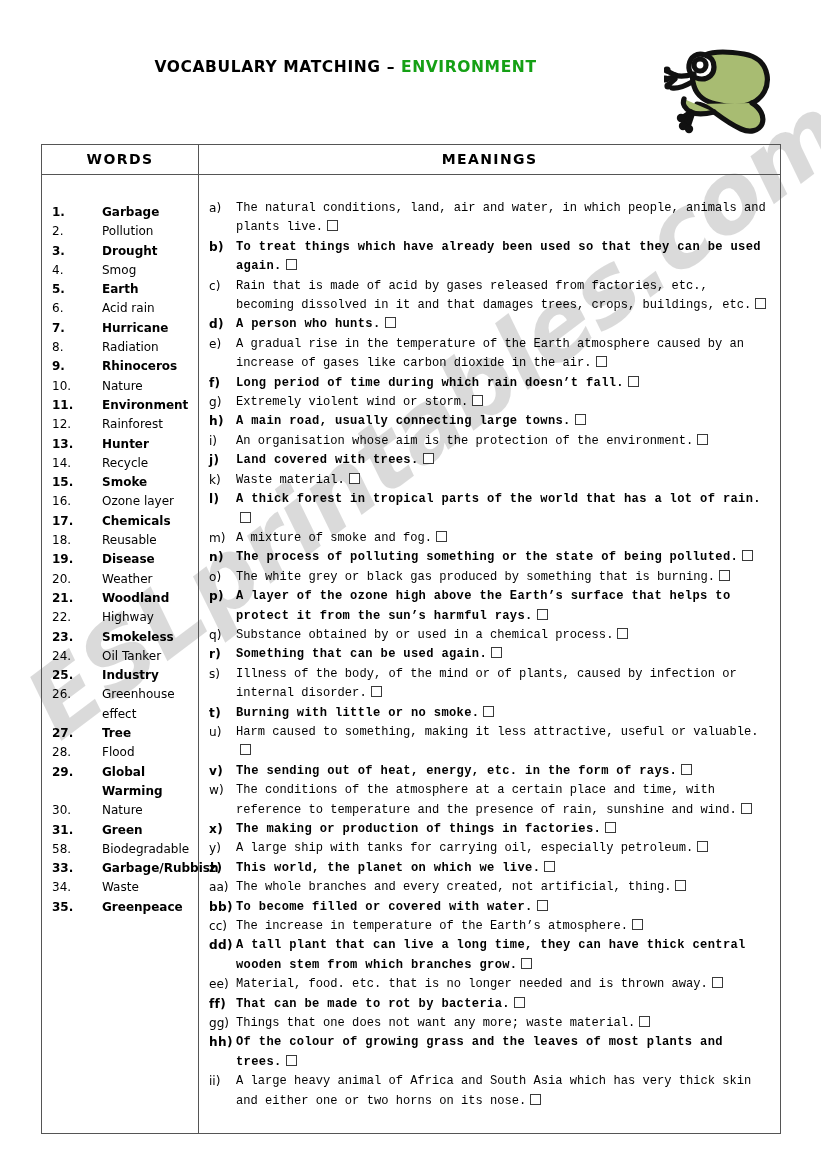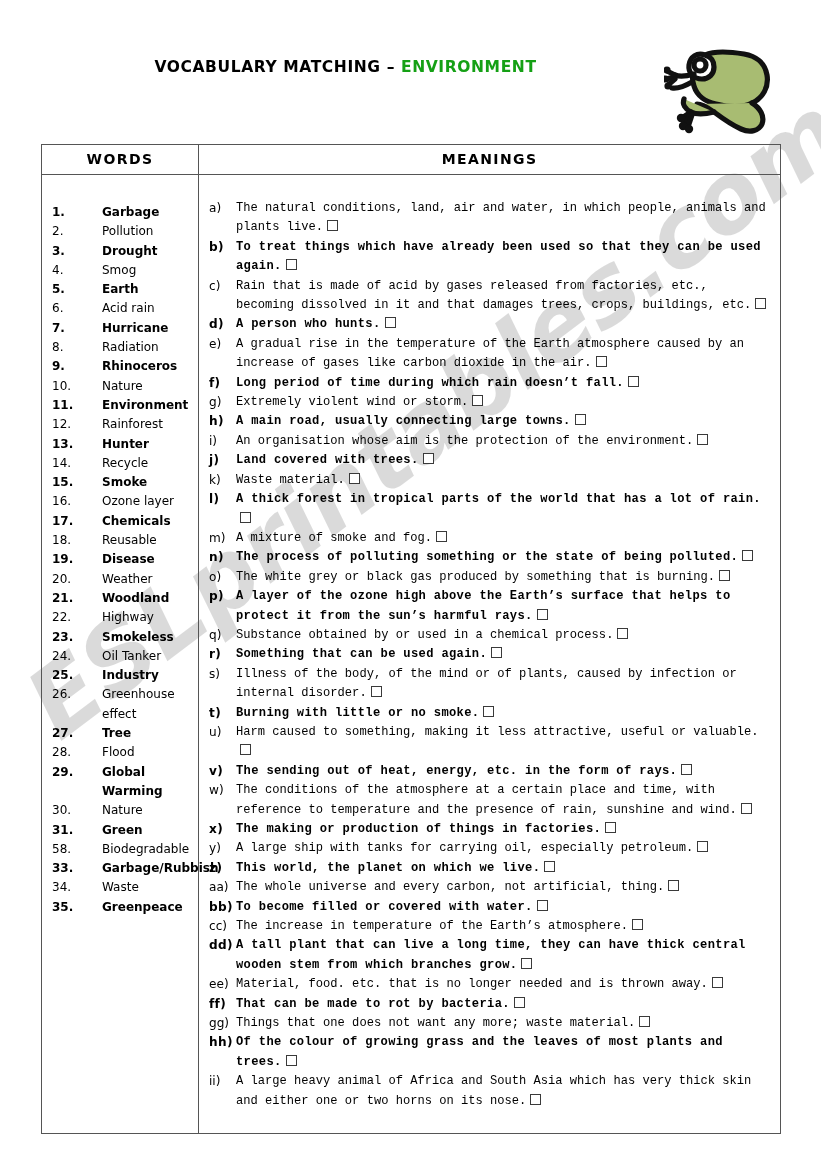--- a/index.html
+++ b/index.html
@@ -490,21 +490,21 @@
               <li class="meaning-item">
                 <span class="mlabel">y)</span>
                 <span class="mtext"><span>A large ship with tanks for carrying oil, especially petroleum.</span><span class="checkbox"></span></span>
               </li>
               <li class="meaning-item bold">
                 <span class="mlabel">z)</span>
                 <span class="mtext"><span>This world, the planet on which we live.</span><span class="checkbox"></span></span>
               </li>
               <li class="meaning-item">
                 <span class="mlabel">aa)</span>
-                <span class="mtext"><span>The whole universe and every carbon, not artificial, thing.</span><span class="checkbox"></span></span>
+                <span class="mtext"><span>The whole branches and every created, not artificial, thing.</span><span class="checkbox"></span></span>
               </li>
               <li class="meaning-item bold">
                 <span class="mlabel">bb)</span>
                 <span class="mtext"><span>To become filled or covered with water.</span><span class="checkbox"></span></span>
               </li>
               <li class="meaning-item">
                 <span class="mlabel">cc)</span>
                 <span class="mtext"><span>The increase in temperature of the Earth’s atmosphere.</span><span class="checkbox"></span></span>
               </li>
               <li class="meaning-item bold">

